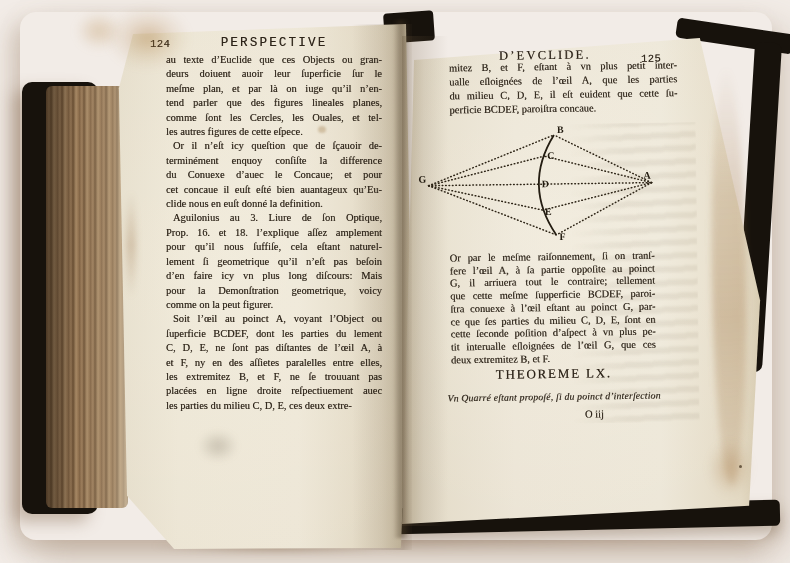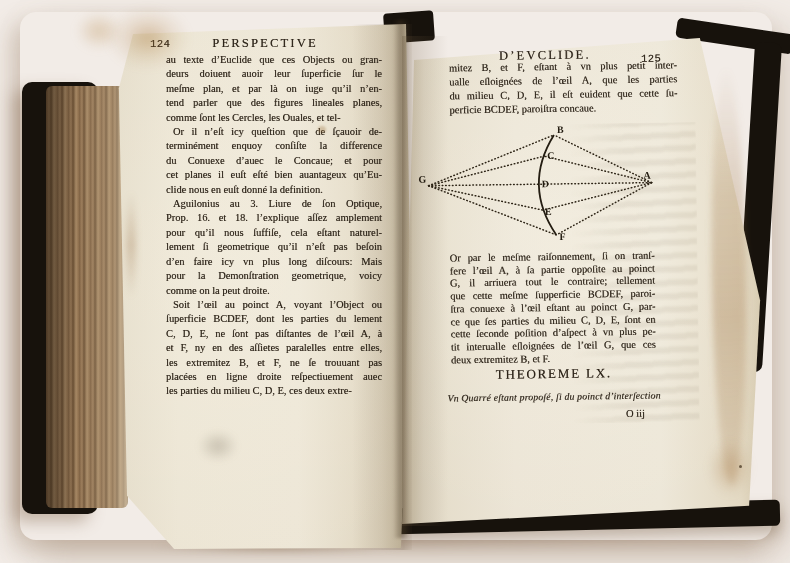--- a/index.html
+++ b/index.html
@@ -63,21 +63,21 @@
   .folio{font-size:10.5px;letter-spacing:.5px;font-family:Liberation Mono, monospace;}
   .body-text{font-size:10.4px;}
   .tline{display:block;white-space:nowrap;text-align:justify;text-align-last:justify;}
   .para .tline:last-child{text-align-last:left;}
   .ind .tline:first-child{text-indent:7px;}
   .lh-left .tline{line-height:14.4px;}
   .lh-rp1 .tline{line-height:14px;}
   .lh-rp2 .tline{line-height:12.7px;}
   .theorem-head{font-size:13px;letter-spacing:1.8px;text-align:center;white-space:nowrap;}
   .theorem-line{font-size:9.7px;font-style:italic;text-align:center;white-space:nowrap;letter-spacing:.2px;}
-  .signature{font-size:10.5px;text-align:right;white-space:nowrap;}
+  .signature{font-size:10.5px;text-align:left;white-space:nowrap;}
   .right-content{left:398px;top:34px;width:365px;height:492px;transform:rotate(-.8deg);transform-origin:12px 250px;}
   .bleed{left:172px;top:92px;width:128px;height:300px;filter:blur(1px);opacity:.65;
     -webkit-mask-image:linear-gradient(to left,#000 55%,transparent);mask-image:linear-gradient(to left,#000 55%,transparent);
     background:repeating-linear-gradient(178deg,rgba(122,106,80,.15) 0 6px,rgba(0,0,0,0) 6px 13.4px);}
   .gutter-shade-left{left:352px;top:24px;width:60px;height:526px;
     background:linear-gradient(to right,rgba(105,85,60,0),rgba(105,85,60,.22) 85%,rgba(105,85,60,.05));}
   .gutter-shade-right{left:402px;top:36px;width:46px;height:490px;
     background:linear-gradient(to right,rgba(105,85,60,.26),rgba(105,85,60,0));}
 </style>
 </head>
@@ -94,45 +94,46 @@
 <div class="abs fore-edge"></div>
 <div class="abs page-bottom-shadow"></div>
 
 <div class="abs page page-left"></div>
 <div class="abs page page-right"></div>
 <div class="abs gutter-shade-left"></div>
 <div class="abs gutter-shade-right"></div>
 <div class="abs gutter-seam"></div>
 
 <div class="abs folio ink" style="left:150px;top:38px;">124</div>
-<div class="abs running ink" style="left:157px;top:36px;width:216px;">PERSPECTIVE</div>
+<div class="abs running ink" style="left:166px;top:36px;width:216px;font-family:Liberation Mono, monospace;">PERSPECTIVE</div>
 
 <div class="abs body-text ink lh-left" style="left:166px;top:53px;width:216px;">
   <div class="para">
       <span class="tline">au texte d’Euclide que ces Objects ou gran-</span>
       <span class="tline">deurs doiuent auoir leur ſuperficie ſur le</span>
       <span class="tline">meſme plan, et par là on iuge qu’il n’en-</span>
       <span class="tline">tend parler que des figures lineales planes,</span>
       <span class="tline">comme ſont les Cercles, les Ouales, et tel-</span>
+      <span class="tline">les autres figures de cette eſpece.</span>
     </div>
   <div class="para ind">
       <span class="tline">Or il n’eſt icy queſtion que de ſçauoir de-</span>
       <span class="tline">terminément enquoy conſiſte la difference</span>
       <span class="tline">du Conuexe d’auec le Concaue; et pour</span>
-      <span class="tline">cet planes il euſt eſté bien auantageux qu’Eu-</span>
+      <span class="tline">cet concaue il euſt eſté bien auantageux qu’Eu-</span>
       <span class="tline">clide nous en euſt donné la definition.</span>
     </div>
   <div class="para ind">
       <span class="tline">Aguilonius au 3. Liure de ſon Optique,</span>
       <span class="tline">Prop. 16. et 18. l’explique aſſez amplement</span>
       <span class="tline">pour qu’il nous ſuffiſe, cela eſtant naturel-</span>
       <span class="tline">lement ſi geometrique qu’il n’eſt pas beſoin</span>
       <span class="tline">d’en faire icy vn plus long diſcours: Mais</span>
       <span class="tline">pour la Demonſtration geometrique, voicy</span>
-      <span class="tline">comme on la peut droite.</span>
+      <span class="tline">comme on la peut figurer.</span>
     </div>
   <div class="para ind">
       <span class="tline">Soit l’œil au poinct A, voyant l’Object ou</span>
       <span class="tline">ſuperficie BCDEF, dont les parties du lement</span>
       <span class="tline">C, D, E, ne ſont pas diſtantes de l’œil A, à</span>
       <span class="tline">et F, ny en des aſſietes paralelles entre elles,</span>
       <span class="tline">les extremitez B, et F, ne ſe trouuant pas</span>
       <span class="tline">placées en ligne droite reſpectiuement auec</span>
       <span class="tline">les parties du milieu C, D, E, ces deux extre-</span>
     </div>

